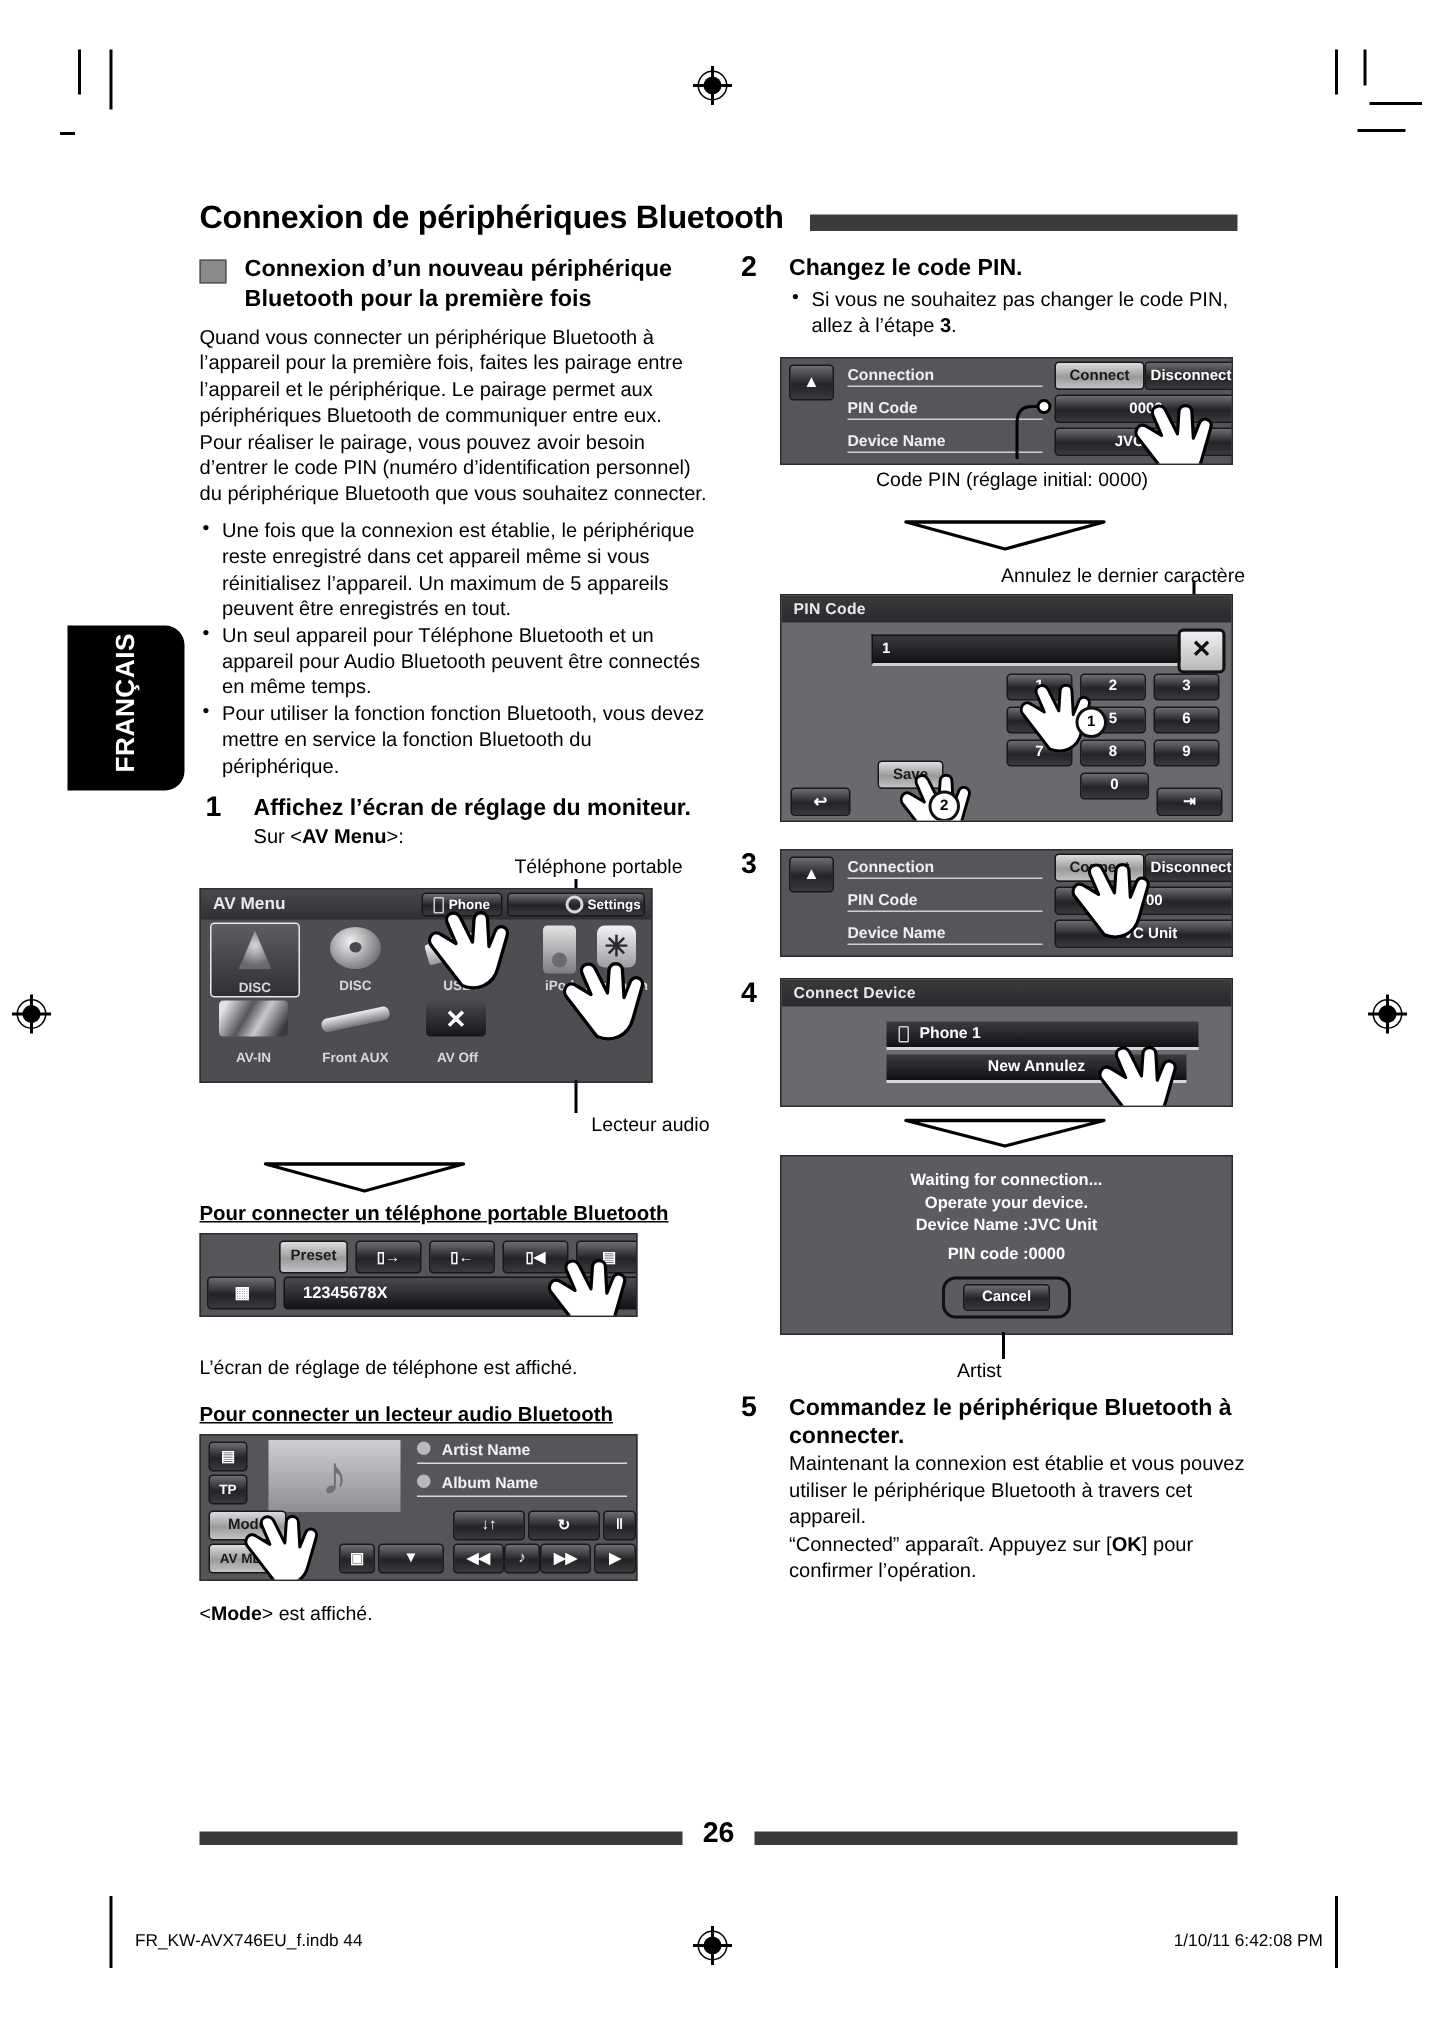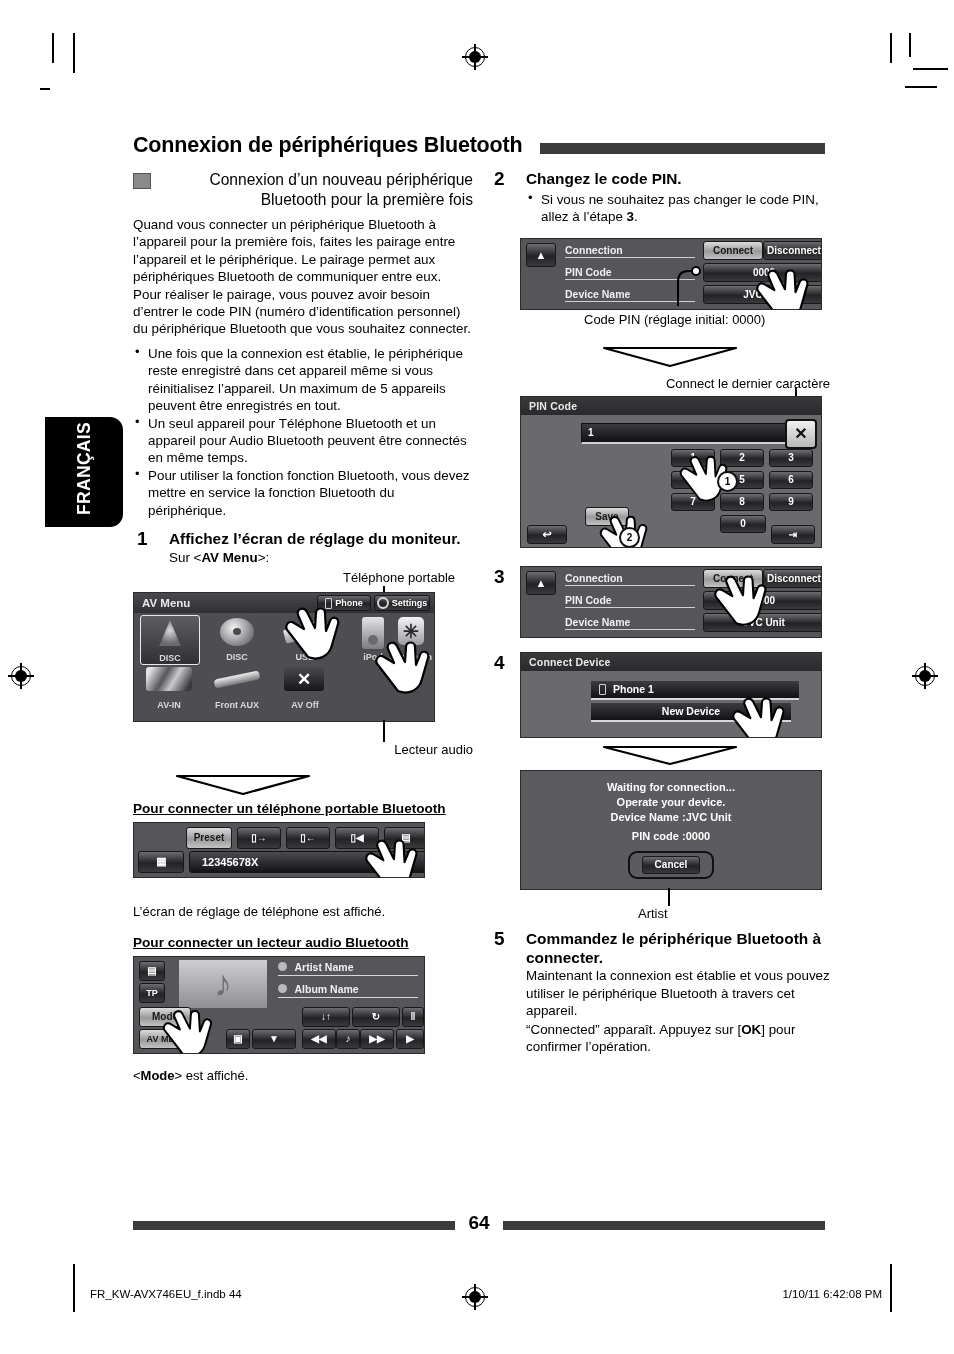--- a/index.html
+++ b/index.html
@@ -24,21 +24,21 @@
   .colR{position:absolute;left:490px;top:170px;width:340px;}
 
   
   .langtab{position:absolute;left:45px;top:417px;width:78px;height:110px;background:#000;
       border-top-right-radius:13px;border-bottom-right-radius:13px;}
   .langtab span{position:absolute;left:-18px;top:41px;width:114px;text-align:center;
       color:#fff;font-size:17.5px;font-weight:bold;letter-spacing:.3px;
       transform:rotate(-90deg);transform-origin:center center;}
 
   
-  h2.sec{font-size:15.6px;font-weight:normal;line-height:1.28;margin:0 0 6px 0;padding-left:30px;position:relative;text-align:right;}
+  h2.sec{font-size:15.6px;font-weight:bold;line-height:1.28;margin:0 0 6px 0;padding-left:30px;position:relative;}
   .sq{position:absolute;left:0;top:3px;width:16px;height:14px;background:#8a8a8a;border:1px solid #555;}
   p.body{font-size:13.4px;line-height:1.30;margin:0 0 7px 0;}
   ul.bul{list-style:none;margin:0;padding:0;}
   ul.bul li{font-size:13.4px;line-height:1.30;padding-left:15px;position:relative;margin-bottom:0px;}
   ul.bul li:before{content:"\2022";position:absolute;left:2px;top:-1px;font-size:13px;}
   .step{position:relative;padding-left:36px;margin-top:9px;}
   .step .num{position:absolute;left:4px;top:-2px;font-size:19px;font-weight:bold;}
   .step .stitle{font-size:15.4px;font-weight:bold;line-height:1.22;}
   .step .sbody{font-size:13.4px;line-height:1.30;}
   .sub-h{font-size:13.6px;font-weight:bold;text-decoration:underline;line-height:1.3;margin:6px 0 4px 0;}
@@ -148,21 +148,21 @@
   <div style="position:relative;">
     <div class="leader" style="left:250px;top:-6px;width:2px;height:22px;"></div>
     <div class="screen" style="width:300px;height:128px;background:#4e4e52;">
       <div style="display:flex;align-items:center;justify-content:space-between;background:linear-gradient(#4a4a4e,#303034);padding:2px 4px;">
         <div style="color:#e8e8e9;font-size:11.5px;font-weight:bold;padding-left:4px;">AV Menu</div>
         <div style="display:flex;gap:3px;">
           <div class="btn3d" style="width:52px;height:14px;font-size:9px;">
             <span style="display:inline-block;width:5px;height:9px;border:1px solid #cfcfcf;border-radius:1px;margin-right:3px;"></span>
             <span>Phone</span>
           </div>
-          <div class="btn3d" style="width:54px;height:14px;font-size:9px;">
+          <div class="btn3d" style="width:54px;height:14px;font-size:9px;padding-left:36px;">
             <span style="display:inline-block;width:8px;height:8px;border:2px solid #d8d8d8;border-radius:50%;margin-right:3px;"></span>
             <span>Settings</span>
           </div>
         </div>
       </div>
 
       <div style="position:absolute;left:6px;top:22px;width:288px;height:100px;">
         <div style="position:absolute;left:0;top:0;width:58px;height:48px;border:1.5px solid #e9e9ea;border-radius:3px;background:linear-gradient(#5d5d62,#303034);">
           <div style="position:absolute;left:18px;top:4px;width:22px;height:26px;background:radial-gradient(circle at 50% 40%, #d8d8d8, #6a6a6e 70%);clip-path:polygon(50% 0,100% 100%,0 100%);"></div>
           <div style="position:absolute;left:0;bottom:1px;width:58px;text-align:center;color:#d9d9da;font-size:9px;font-weight:bold;">DISC</div>
@@ -348,21 +348,21 @@
     </svg>
     <div class="caption" style="position:absolute;left:64px;top:74px;white-space:nowrap;">Code PIN (réglage initial: 0000)</div>
   </div>
 
   <div class="downarrow" style="margin-top:34px;height:24px;">
     <svg width="140" height="24" viewBox="0 0 140 24" style="margin-left:110px;">
         <path d="M4 4 H136 L70 22 Z" fill="#fff" stroke="#000" stroke-width="2.2" stroke-linejoin="round"></path>
       </svg>
   </div>
 
-  <div class="caption" style="text-align:right;margin-top:8px;white-space:nowrap;">Connect le dernier caractère</div>
+  <div class="caption" style="text-align:right;margin-top:8px;white-space:nowrap;">Annulez le dernier caractère</div>
 
   <div style="position:relative;margin-top:4px;margin-left:30px;">
     <div class="leader" style="left:275px;top:-9px;width:2px;height:22px;"></div>
     <div class="screen" style="width:300px;height:150px;background:#6a6a6e;">
       <div class="scr-title">PIN Code</div>
       <div style="position:absolute;left:60px;top:26px;width:200px;height:18px;background:linear-gradient(#3a3a3e,#111114);border:1px solid #111;border-bottom:2px solid #d2d2d4;color:#fff;font-size:10px;font-weight:bold;display:flex;align-items:center;padding-left:6px;">
         <span>1</span>
       </div>
       <div style="position:absolute;left:264px;top:22px;width:28px;height:26px;border:2.5px solid #111;border-radius:4px;background:linear-gradient(#f0f0f0,#b8b8b8);display:flex;align-items:center;justify-content:center;font-size:16px;font-weight:bold;color:#111;line-height:1;">
         <span>✕</span>
@@ -462,21 +462,21 @@
 
   <div style="position:relative;margin-top:14px;">
     <div class="num" style="position:absolute;left:4px;top:0;font-size:19px;font-weight:bold;">4</div>
     <div class="screen" style="width:300px;height:84px;background:#6a6a6e;margin-left:30px;">
       <div class="scr-title">Connect Device</div>
       <div style="position:absolute;left:70px;top:28px;width:200px;height:17px;background:linear-gradient(#3c3c40,#121215);border-bottom:2px solid #d8d8da;display:flex;align-items:center;color:#fff;font-size:10.5px;font-weight:bold;padding-left:8px;">
         <span style="display:inline-block;width:5px;height:9px;border:1px solid #cfcfcf;border-radius:1px;margin-right:7px;"></span>
         <span>Phone 1</span>
       </div>
       <div style="position:absolute;left:70px;top:50px;width:200px;height:17px;background:linear-gradient(#3c3c40,#121215);border-bottom:2px solid #d8d8da;display:flex;align-items:center;justify-content:center;color:#fff;font-size:10.5px;font-weight:bold;">
-        <span>New Device</span>
+        <span>New Annulez</span>
       </div>
       <div class="hand" style="left:208px;top:44px;">
         <svg width="62" height="54" viewBox="0 0 64 56">
             <path d="M6 24 C2 20 6 12 12 16 L22 22 L16 8 C14 2 22 -1 25 5 L33 21 L34 6 C34 0 43 0 43 6 L44 24 L48 14 C50 8 58 11 56 17 L50 38 C47 50 36 54 26 50 Z" fill="#fff" stroke="#000" stroke-width="2.2" stroke-linejoin="round"></path>
           </svg>
       </div>
     </div>
   </div>
 
   <div class="downarrow" style="margin-top:6px;height:22px;">
@@ -505,16 +505,16 @@
     <div class="num">5</div>
     <div class="stitle">Commandez le périphérique Bluetooth à connecter.</div>
     <div class="sbody">Maintenant la connexion est établie et vous pouvez utiliser le périphérique Bluetooth à travers cet appareil.</div>
     <div class="sbody" style="margin-top:1px;">
       <span>“Connected” apparaît. Appuyez sur [</span><b>OK</b><span>] pour confirmer l’opération.</span>
     </div>
   </div>
 </div>
 
 <div class="foot-rule-l"></div>
-<div class="pageno">64</div>
+<div class="pageno">26</div>
 <div class="foot-rule-r"></div>
 <div class="foot-left">FR_KW-AVX746EU_f.indb   44</div>
 <div class="foot-right">1/10/11   6:42:08 PM</div>
 
 </body></html>

